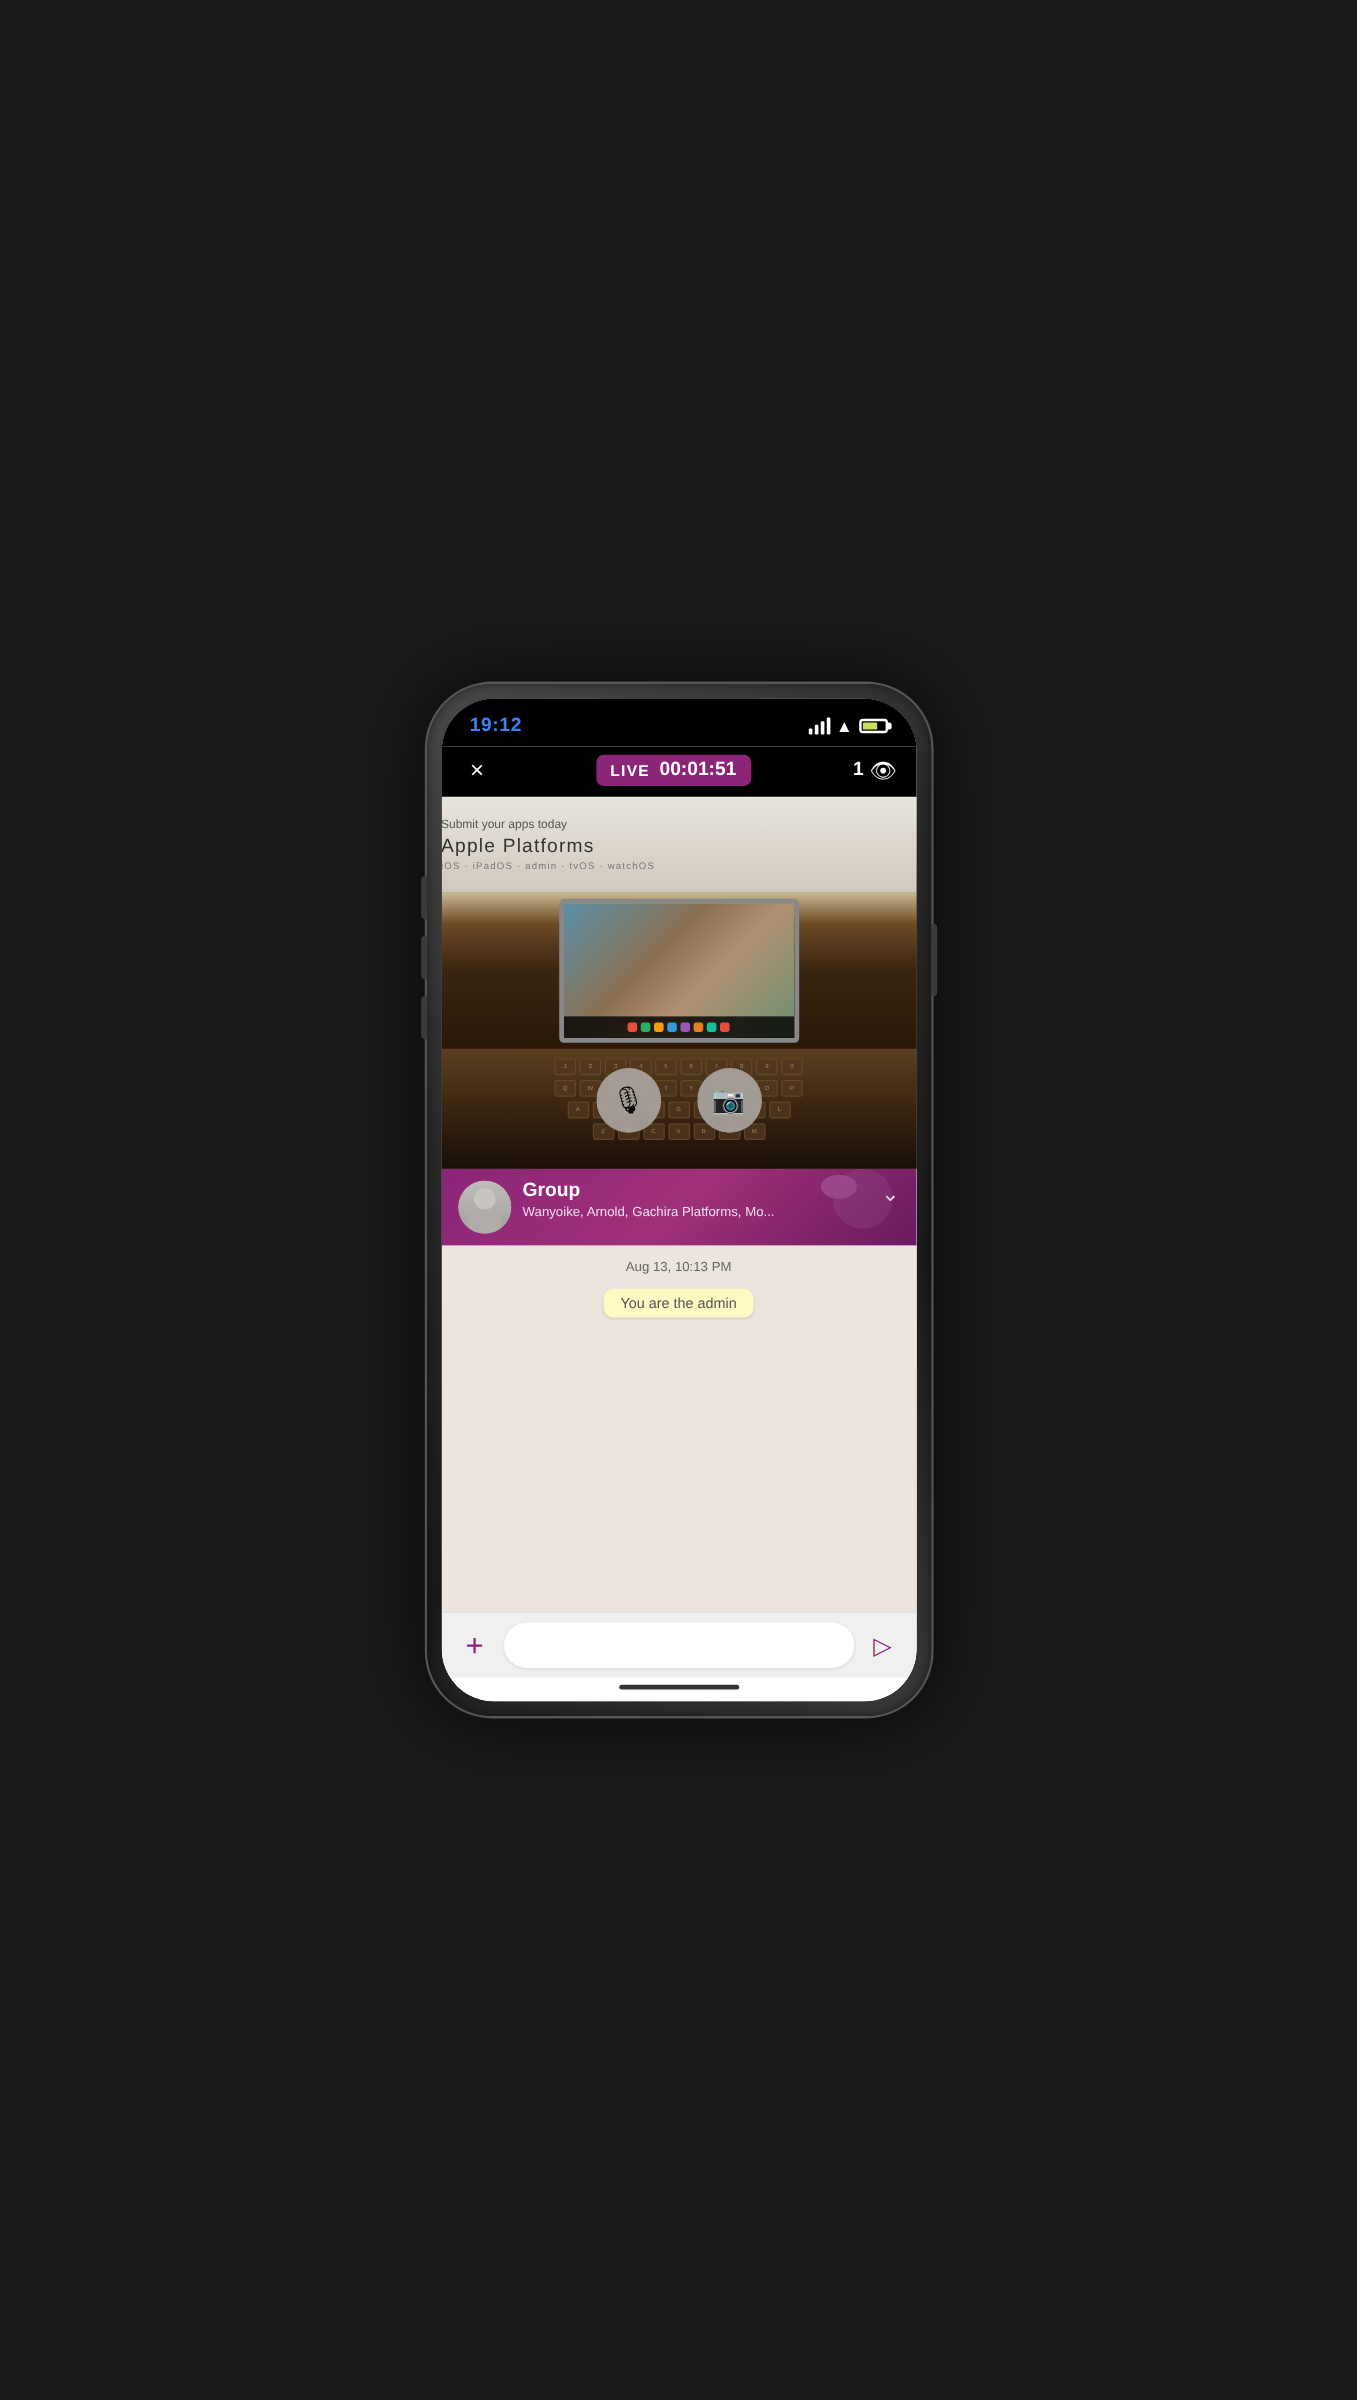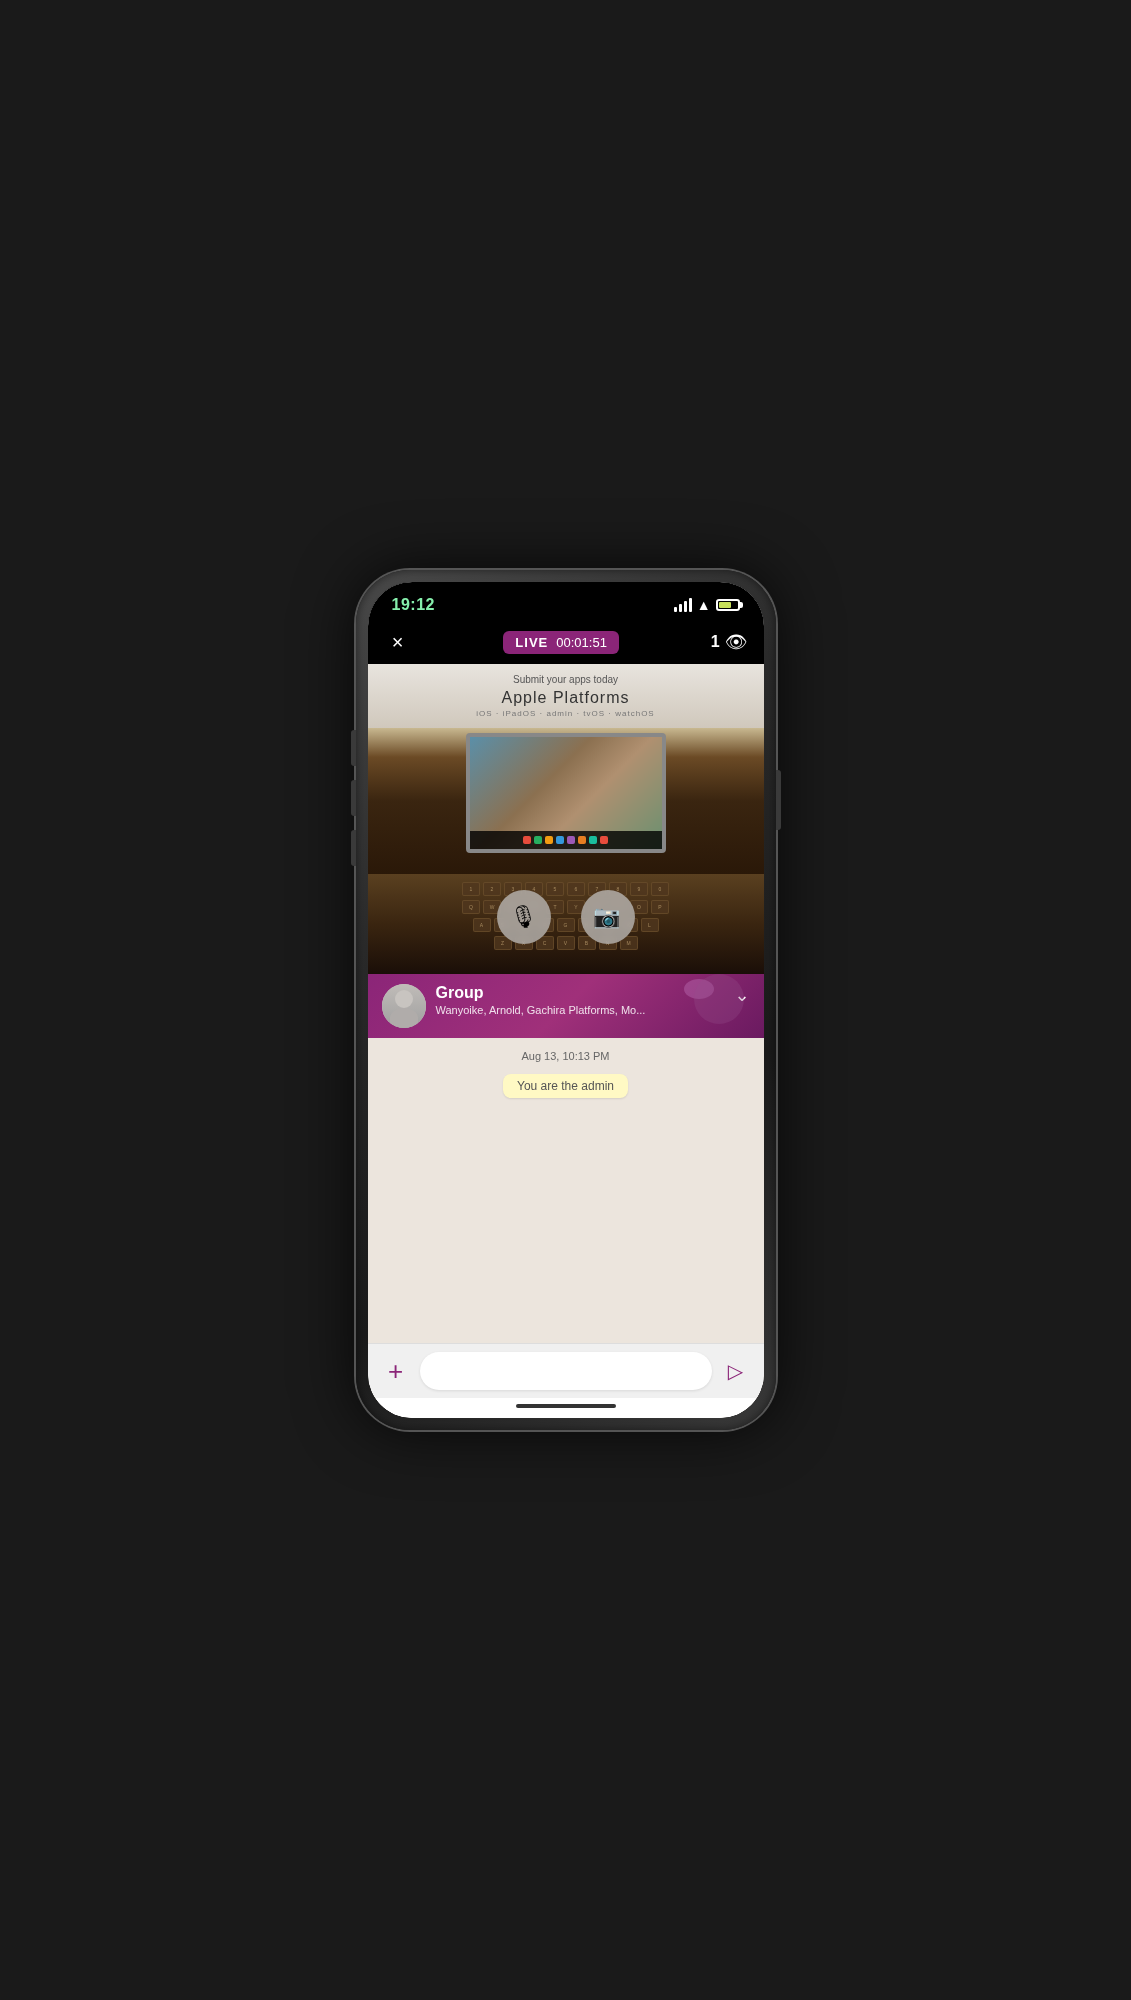--- a/index.html
+++ b/index.html
@@ -82,21 +82,21 @@
       top: 0;
       left: 50%;
       transform: translateX(-50%);
       width: 130px;
       height: 30px;
       background: #000;
       border-radius: 0 0 20px 20px;
     }
 
     .status-time {
-      color: #86efac;
+      color: #3b82f6;
       font-size: 16px;
       font-weight: 600;
       letter-spacing: 0.5px;
     }
 
     .status-icons {
       display: flex;
       align-items: center;
       gap: 5px;
     }
@@ -178,22 +178,22 @@
 
     .live-badge {
       color: #fff;
       font-size: 13px;
       font-weight: 700;
       letter-spacing: 1px;
     }
 
     .live-timer {
       color: #fff;
-      font-size: 13px;
-      font-weight: 400;
+      font-size: 16px;
+      font-weight: 700;
     }
 
     .live-viewers {
       display: flex;
       align-items: center;
       gap: 5px;
       color: #fff;
     }
 
     .viewer-count {
@@ -224,25 +224,25 @@
           rgba(60,40,20,0.95) 30%,
           rgba(40,25,15,1) 50%,
           rgba(50,35,20,0.95) 100%
         );
       position: relative;
       display: flex;
       flex-direction: column;
     }
 
     .website-preview {
-      height: 64px;
+      height: 80px;
       background: linear-gradient(180deg, #e8e4de 0%, #d0c8bc 100%);
       display: flex;
       flex-direction: column;
-      align-items: center;
+      align-items: flex-start;
       justify-content: center;
       position: relative;
     }
 
     .website-text-top {
       font-size: 10px;
       color: #555;
       margin-bottom: 4px;
     }
 

